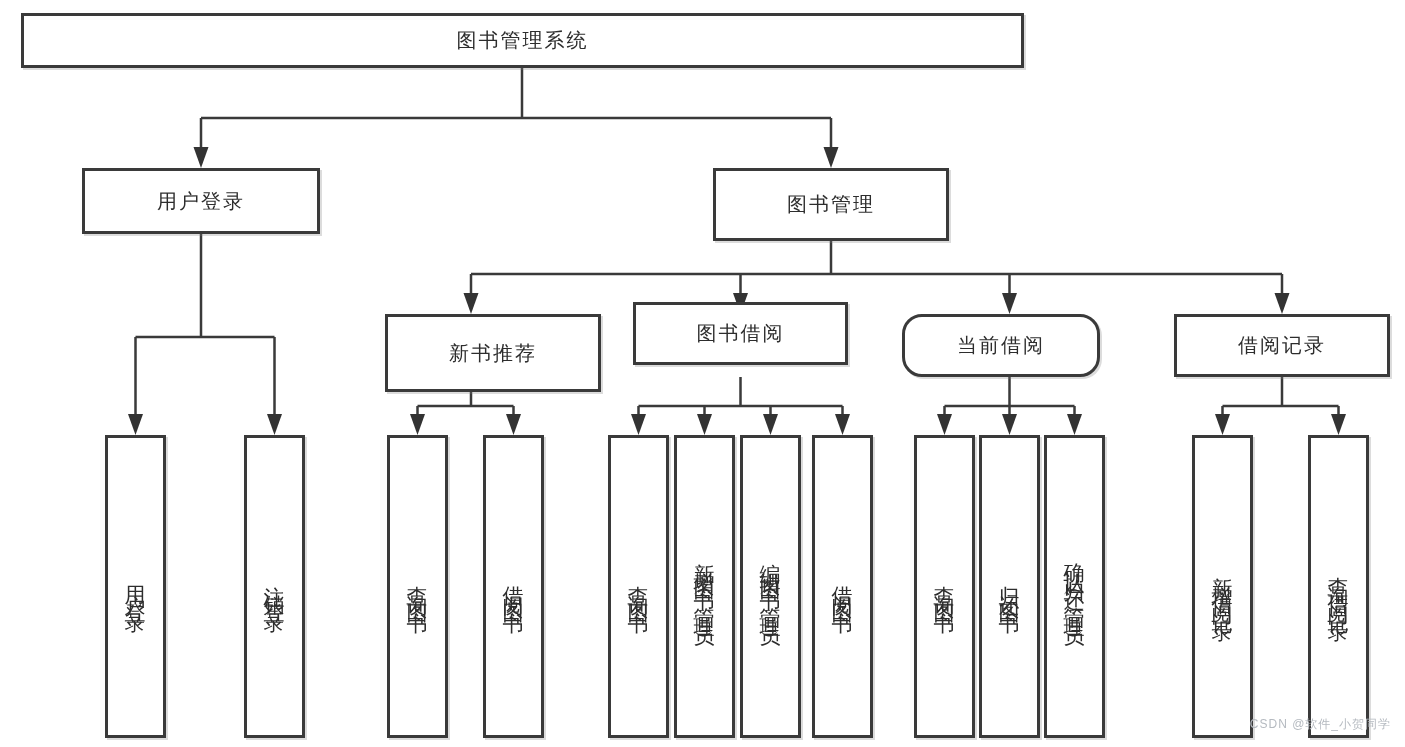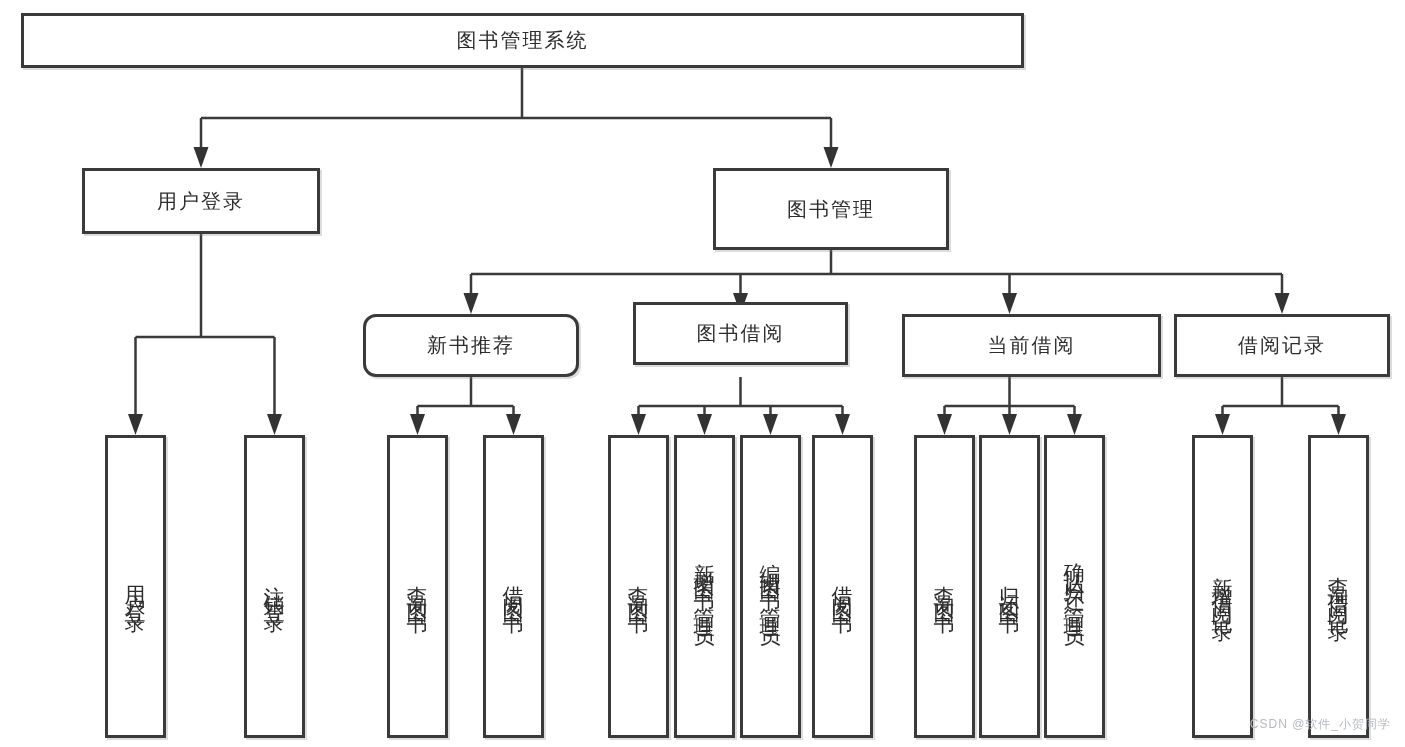--- a/index.html
+++ b/index.html
@@ -96,31 +96,31 @@
     </g>
   </svg>
 
   <div class="box" style="left:21px; top:13px; width:1003px; height:55px;">
     <span class="hlabel">图书管理系统</span>
   </div>
 
   <div class="box" style="left:82px; top:168px; width:238px; height:66px;">
     <span class="hlabel">用户登录</span>
   </div>
-  <div class="box" style="left:713px; top:168px; width:236px; height:82px;">
+  <div class="box" style="left:713px; top:168px; width:236px; height:73px;">
     <span class="hlabel">图书管理</span>
   </div>
 
-  <div class="box" style="left:363px; top:314px; width:216px; height:63px;border-radius:13px;">
+  <div class="box" style="left:385px; top:314px; width:216px; height:78px;">
     <span class="hlabel">新书推荐</span>
   </div>
   <div class="box" style="left:633px; top:302px; width:215px; height:63px;">
     <span class="hlabel">图书借阅</span>
   </div>
-  <div class="box" style="left:902px; top:314px; width:259px; height:63px;">
+  <div class="box" style="left:902px; top:314px; width:198px; height:63px;border-radius:20px;">
     <span class="hlabel">当前借阅</span>
   </div>
   <div class="box" style="left:1174px; top:314px; width:216px; height:63px;">
     <span class="hlabel">借阅记录</span>
   </div>
 
   <div class="box" style="left:105px; top:435px; width:61px; height:303px;">
     <span class="vlabel">用户登录</span>
   </div>
   <div class="box" style="left:244px; top:435px; width:61px; height:303px;">

